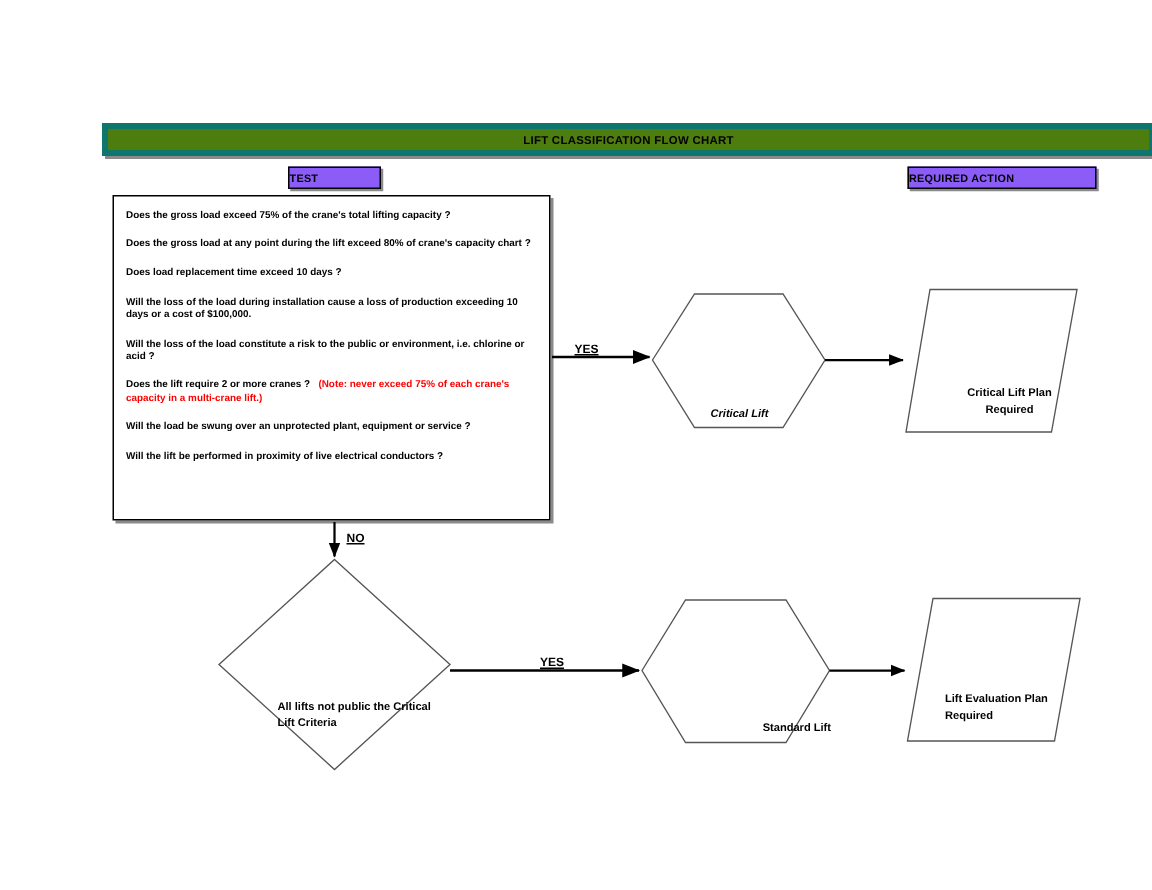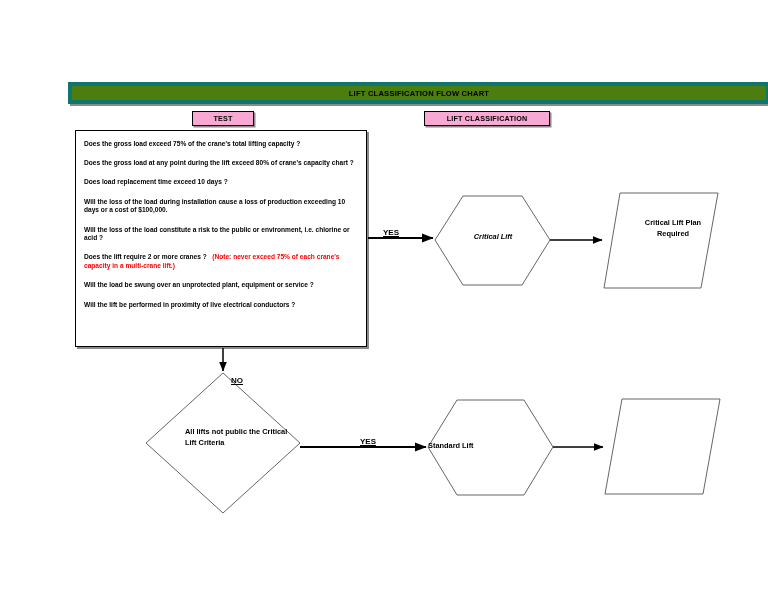--- a/index.html
+++ b/index.html
@@ -38,25 +38,24 @@
     font-size: 7.6px;
     font-weight: bold;
     letter-spacing: 0.2px;
   }
 
   
   .col-head {
     position: absolute;
     height: 13px;
     border: 1px solid #000;
-    background: #f9a8d4;
+    background: #8b5cf6;
     box-shadow: 1.5px 1.5px 0 #8a8a8a;
     display: flex;
     align-items: center;
-    justify-content: center;
   }
   .col-head span {
     font-size: 7.2px;
     font-weight: bold;
     letter-spacing: 0.2px;
   }
   #col-head-test   { left: 192px; top: 111px; width: 60px; }
   #col-head-class  { left: 424px; top: 111px; width: 124px; }
   #col-head-action { left: 605px; top: 111px; width: 124px; }
 
@@ -89,30 +88,31 @@
     width: 768px; height: 593px;
     pointer-events: none;
   }
 
   
   .shape-label {
     position: absolute;
     font-size: 7.4px;
     font-weight: bold;
     line-height: 1.45;
+    margin-top: 39px;
   }
 
   #label-critical-lift {
     left: 435px; top: 232px; width: 116px;
     text-align: center;
     font-style: italic;
   }
   #label-standard-lift {
     left: 428px; top: 441px; width: 126px;
-    text-align: left;
+    text-align: right;
   }
   #label-critical-plan {
     left: 628px; top: 218px; width: 90px;
     text-align: center;
   }
   #label-lift-eval-plan {
     left: 630px; top: 422px; width: 90px;
     text-align: left;
   }
   #label-diamond {
@@ -121,37 +121,37 @@
   }
 
   
   .edge-label {
     position: absolute;
     font-size: 8px;
     font-weight: bold;
     text-decoration: underline;
   }
   #edge-yes-top    { left: 383px; top: 228px; }
-  #edge-no         { left: 231px; top: 354px; margin-top: 22px; }
+  #edge-no         { left: 231px; top: 354px; }
   #edge-yes-bottom { left: 360px; top: 437px; }
 </style>
 </head>
 <body>
 
 <div id="page">
 
   <div class="title-bar">
     <span>LIFT CLASSIFICATION FLOW CHART</span>
   </div>
 
   <div class="col-head" id="col-head-test">
     <span>TEST</span>
   </div>
-  <div class="col-head" id="col-head-class">
-    <span>LIFT CLASSIFICATION</span>
+  <div class="col-head" id="col-head-action">
+    <span>REQUIRED ACTION</span>
   </div>
 
   <div class="test-box">
     <p class="q">Does the gross load exceed 75% of the crane's total lifting capacity ?</p>
     <p class="q">Does the gross load at any point during the lift exceed 80% of crane's capacity chart ?</p>
     <p class="q">Does load replacement time exceed 10 days ?</p>
     <p class="q">Will the loss of the load during installation cause a loss of production exceeding 10 days or a cost of $100,000.</p>
     <p class="q">Will the loss of the load constitute a risk to the public or environment, i.e. chlorine or acid ?</p>
     <p class="q"><span>Does the lift require 2 or more cranes ?</span>&nbsp;&nbsp; <span class="note">(Note: never exceed 75% of each crane's capacity in a multi-crane lift.)</span></p>
     <p class="q">Will the load be swung over an unprotected plant, equipment or service ?</p>
@@ -182,19 +182,20 @@
     <line x1="223" y1="348" x2="223" y2="371" stroke="#000000" stroke-width="1.5" marker-end="url(#arrowhead)"></line>
 
     <line x1="300" y1="447" x2="426" y2="447" stroke="#000000" stroke-width="1.8" marker-end="url(#arrowhead)"></line>
 
     <line x1="553" y1="447" x2="603" y2="447" stroke="#000000" stroke-width="1.5" marker-end="url(#arrowhead)"></line>
   </svg>
 
   <div class="shape-label" id="label-critical-lift">Critical Lift</div>
   <div class="shape-label" id="label-standard-lift">Standard Lift</div>
   <div class="shape-label" id="label-critical-plan">Critical Lift Plan Required</div>
+  <div class="shape-label" id="label-lift-eval-plan">Lift Evaluation Plan Required</div>
   <div class="shape-label" id="label-diamond">All lifts not public the Critical Lift Criteria</div>
 
   <div class="edge-label" id="edge-yes-top">YES</div>
   <div class="edge-label" id="edge-no">NO</div>
   <div class="edge-label" id="edge-yes-bottom">YES</div>
 
 </div>
 
 </body></html>

